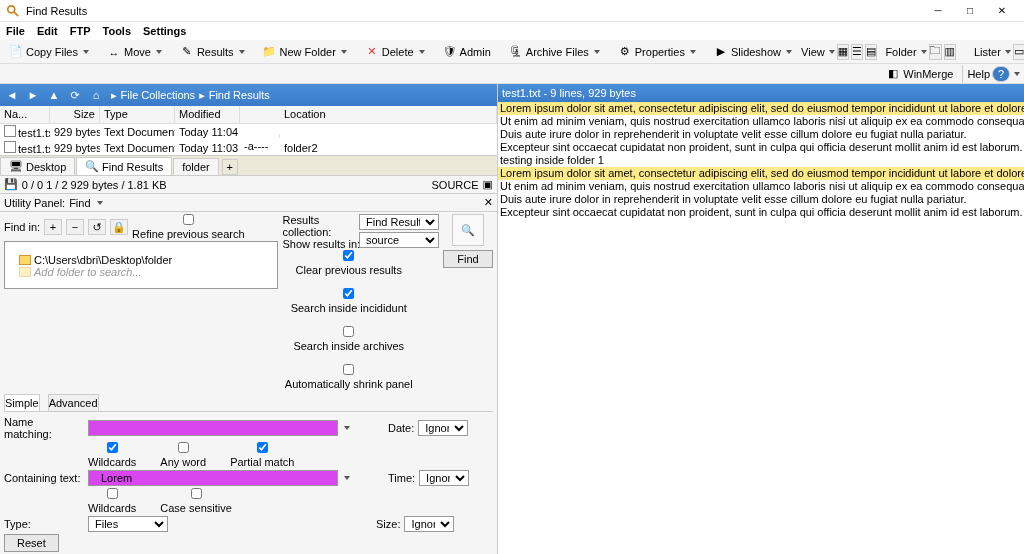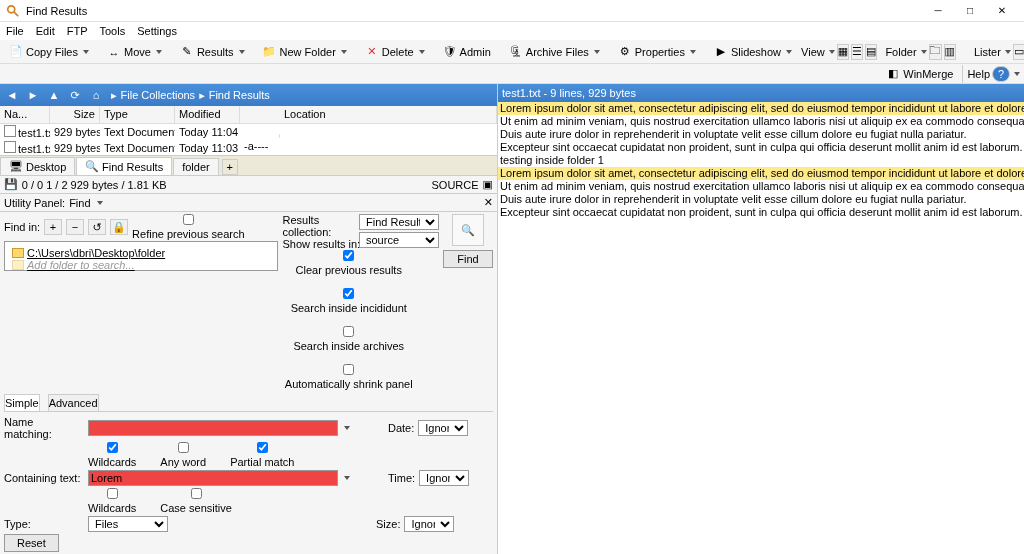--- a/index.html
+++ b/index.html
@@ -1,21 +1,21 @@
 <!DOCTYPE html>
 <html><head>
 <meta charset="utf-8">
 <style>
 * { margin: 0; padding: 0; box-sizing: border-box; font-family: "Segoe UI", Tahoma, sans-serif; font-size: 11px; }
 body { background: #fff; width: 1024px; height: 554px; overflow: hidden; display: flex; flex-direction: column; }
 .titlebar { height: 22px; display: flex; align-items: center; padding: 0 6px; background: #fff; border-bottom: 1px solid #e0e0e0; }
 .titlebar .app-icon { width: 14px; height: 14px; margin-right: 6px; }
 .titlebar .winbtns { margin-left: auto; display: flex; }
 .titlebar .winbtn { width: 32px; height: 20px; display: flex; align-items: center; justify-content: center; font-size: 10px; }
-.menubar { height: 18px; display: flex; align-items: center; padding: 0 6px; gap: 12px; background: #fff; }
+.menubar { height: 18px; display: flex; align-items: center; padding: 0 6px; gap: 12px; background: #fff; font-weight: bold; }
 .toolbar { height: 24px; display: flex; align-items: center; padding: 2px 4px; gap: 2px; background: #f5f5f5; border-bottom: 1px solid #ddd; }
 .tbtn { display: flex; align-items: center; gap: 3px; padding: 2px 4px; border: 1px solid transparent; border-radius: 2px; white-space: nowrap; }
 .tbtn .ico { width: 14px; height: 14px; display: inline-flex; align-items: center; justify-content: center; }
 .dd { width: 0; height: 0; border-left: 3px solid transparent; border-right: 3px solid transparent; border-top: 4px solid #555; margin-left: 2px; }
 .sep { width: 1px; height: 18px; background: #ccc; margin: 0 2px; }
 .spacer { flex: 1; }
 .navbar { height: 22px; display: flex; align-items: center; background: linear-gradient(#4a90d9, #3a7bc8); color: #fff; padding: 0 2px; }
 .navbtn { width: 20px; height: 18px; display: flex; align-items: center; justify-content: center; margin-right: 1px; }
 .breadcrumb { display: flex; align-items: center; gap: 4px; margin-left: 4px; }
 .main-split { flex: 1; display: flex; overflow: hidden; }
@@ -31,32 +31,32 @@
 .tabbar { height: 20px; display: flex; background: #ece9d8; border-top: 1px solid #ccc; align-items: flex-end; }
 .tab { padding: 2px 8px; background: #f5f5f5; border: 1px solid #ccc; border-bottom: none; margin-right: 1px; display: flex; align-items: center; gap: 3px; }
 .tab.active { background: #fff; }
 .tab-add { width: 16px; height: 16px; border: 1px solid #ccc; display: flex; align-items: center; justify-content: center; margin-left: 2px; }
 .statusbar { height: 18px; background: #f5f5f5; border-top: 1px solid #ccc; display: flex; align-items: center; padding: 0 4px; }
 .statusbar .r { margin-left: auto; }
 .utilbar { height: 18px; background: #f5f5f5; border-top: 1px solid #ccc; display: flex; align-items: center; padding: 0 4px; gap: 4px; }
 .find-panel { background: #f5f5f5; border-top: 1px solid #ccc; padding: 2px 4px; display: flex; flex-direction: column; gap: 2px; }
 .fp-row { display: flex; align-items: center; gap: 4px; }
 .fp-label { width: 80px; text-align: left; }
-.fp-input { border: 1px solid #999; background: #ef4444; height: 16px; padding: 0 2px; }
+.fp-input { border: 1px solid #999; background: #d946ef; height: 16px; padding: 0 12px; }
 .fp-select { border: 1px solid #999; background: #fff; height: 16px; padding: 0 2px; }
 .fp-cb { display: flex; align-items: center; gap: 3px; flex-direction: column; }
 .fp-tabs { display: flex; gap: 8px; margin: 2px 0; border-bottom: 1px solid #ccc; }
 .fp-tab { padding: 2px 0; border: 1px solid #ccc; border-bottom: none; background: #fff; }
 .fp-tab.inact { background: #f0f0f0; }
 .fp-btn { border: 1px solid #999; background: #e8e8e8; padding: 2px 12px; }
 .preview-hdr { height: 18px; background: linear-gradient(#4a90d9, #3a7bc8); color: #fff; display: flex; align-items: center; padding: 0 4px; font-size: 10px; }
 .preview-body { flex: 1; background: #fff; font-family: "Courier New", monospace; font-size: 11px; overflow: auto; padding: 0; line-height: 13px; }
 .preview-body .ln { white-space: pre; padding: 0 2px; }
 .preview-body .hl { background: #ffea8a; }
-.folder-list { background: #fff; border: 1px solid #999; height: 30px; padding: 5px; margin: 1px 0; text-decoration: underline;}
+.folder-list { background: #fff; border: 1px solid #999; height: 48px; padding: 12px; margin: 1px 0;}
 .folder-item { display: flex; align-items: center; gap: 3px; padding: 0 2px; }
 .fld-ico { width: 12px; height: 10px; background: #ffd968; border: 1px solid #cc9933; }
 .smallbtn { width: 18px; height: 16px; border: 1px solid #ccc; display: inline-flex; align-items: center; justify-content: center; background: #f0f0f0; }
 .search-ico-big { width: 32px; height: 32px; border: 1px solid #ccc; display: flex; align-items: center; justify-content: center; background: #f9f9f9; }
 input[type=checkbox] { width: 11px; height: 11px; }
 </style>
 </head>
 <body>
 
 <div class="titlebar">
@@ -194,20 +194,21 @@
         <div class="c-mod">Today  11:04</div>
           <div class="c-attr">-a----</div>
           <div class="c-loc"></div>
       </div>
       <div class="flr">
         <div class="c-name"><span class="doc-ico"></span><span>test1.txt</span></div>
         <div class="c-size">929 bytes</div>
           <div class="c-type">Text Document</div>
         <div class="c-mod">Today  11:03</div>
           <div class="c-attr">-a----</div>
+          <div class="c-loc">folder2</div>
       </div>
     </div>
 
     <div class="tabbar">
       <div class="tab">
           <span>🖥</span>
           <span>Desktop</span>
         </div>
       <div class="tab active">
           <span>🔍</span>

